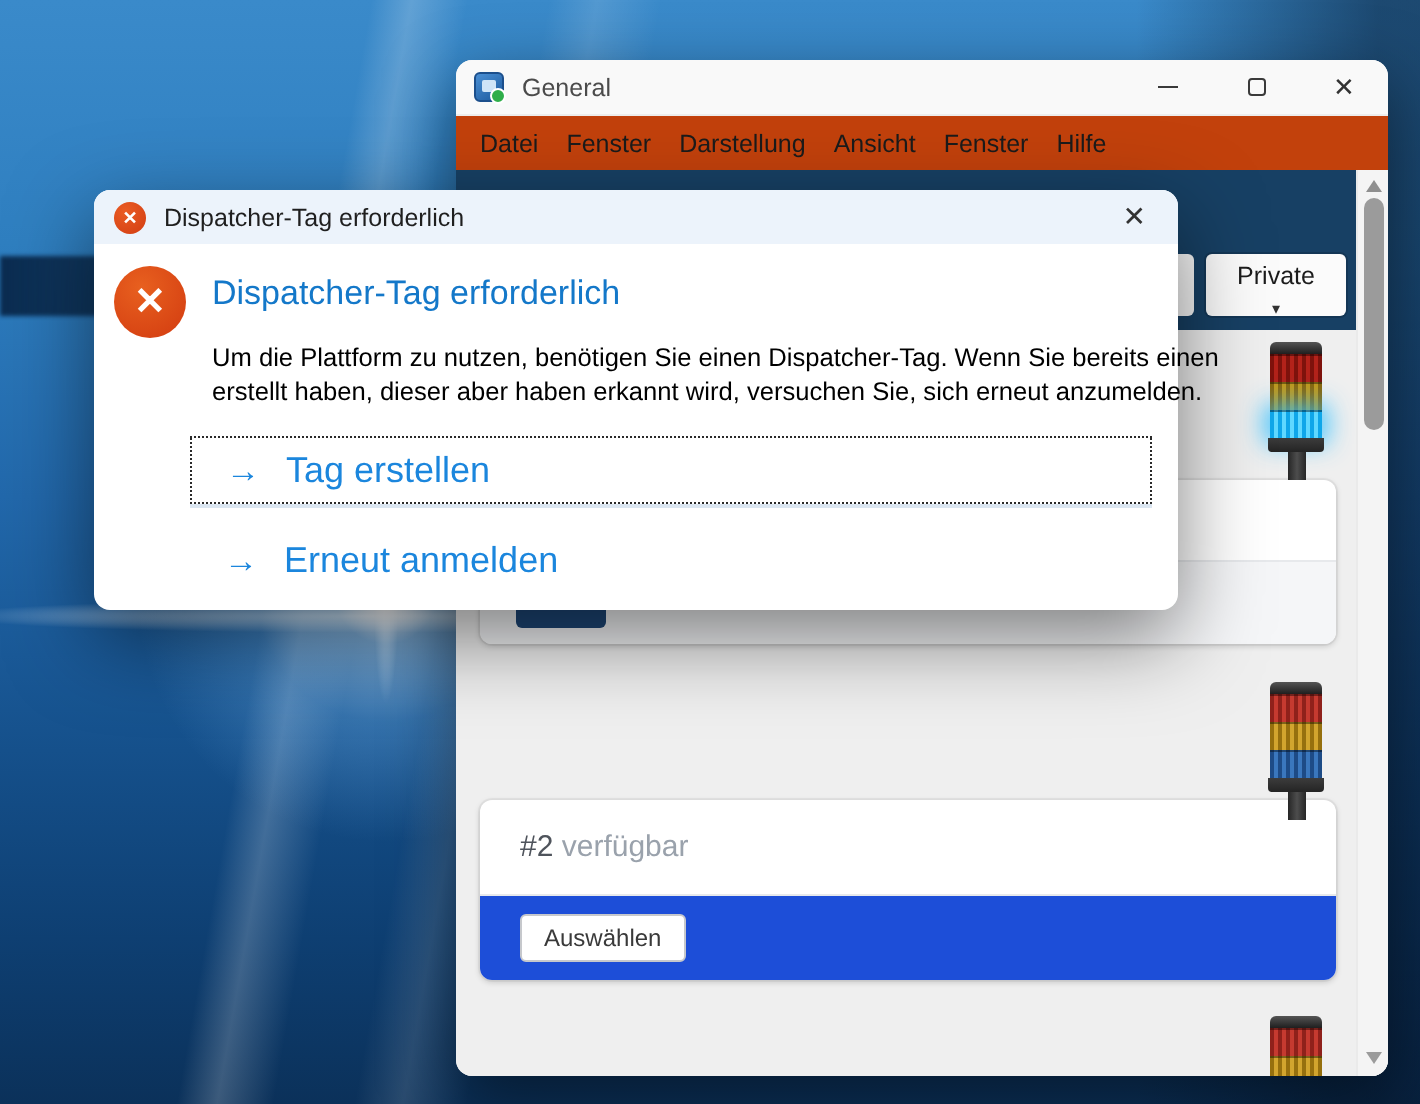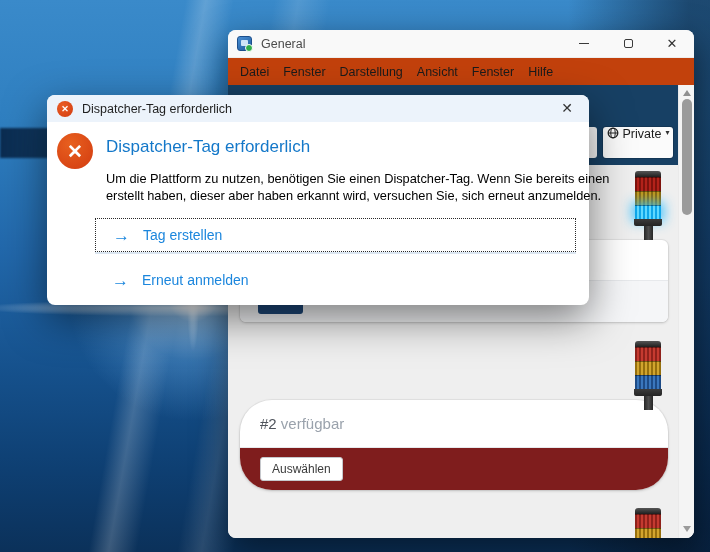--- a/index.html
+++ b/index.html
@@ -33,21 +33,21 @@
   .max-glyph{width:9px;height:9px;border:1px solid #3a3a3a;border-radius:2px;display:inline-block;}
   .min-glyph{display:inline-block;width:10px;border-top:1px solid #3a3a3a;}
   .menubar{height:27px;background:#c2410c;display:flex;align-items:center;padding-left:5px;}
   .menu-item{font-size:12.5px;color:#1b1b1b;padding:4px 7px;}
   .win-body{position:relative;height:453px;background:#efefef;}
 
   
   .toolbar{position:absolute;left:0;top:0;width:450px;height:80px;background:#174064;}
   .sliver-btn{position:absolute;left:357px;top:42px;width:12px;height:31px;background:#f8f8f8;border-radius:0 3px 3px 0;}
   .private-btn{position:absolute;left:375px;top:42px;width:70px;height:31px;background:#fbfbfb;border-radius:3px;
-    display:flex;align-items:flex-start;justify-content:center;gap:4px;font-size:12.5px;color:#1c1c1c;box-shadow:0 0 0 1px rgba(0,0,0,.15);}
+    display:flex;align-items:center;justify-content:center;gap:4px;font-size:12.5px;color:#1c1c1c;box-shadow:0 0 0 1px rgba(0,0,0,.15);flex-direction:column;}
   .caret{font-size:8px;color:#333;margin-top:1px;}
 
   
   .stack{position:absolute;width:26px;z-index:3;}
   .stack .cap{height:6px;background:linear-gradient(180deg,#555,#1f1f1f);border-radius:3px 3px 0 0;}
   .stack .seg{height:14px;border-top:1px solid rgba(0,0,0,.4);}
   .stack .base{height:7px;background:linear-gradient(180deg,#3c3c3c,#242424);border-radius:0 0 2px 2px;margin:0 -1px;}
   .stack .pole{width:9px;height:14px;margin:0 auto;background:linear-gradient(90deg,#262626,#4d4d4d,#262626);}
   .seg.red-lit{background:repeating-linear-gradient(90deg,#7e120c 0 2px,#b3221a 2px 4px);}
   .seg.amber-lit{background:repeating-linear-gradient(90deg,#8a6508 0 2px,#c29718 2px 4px);}
@@ -55,24 +55,24 @@
   .seg.red-off{background:repeating-linear-gradient(90deg,#8f211b 0 2px,#c53a30 2px 4px);}
   .seg.amber-off{background:repeating-linear-gradient(90deg,#96700e 0 2px,#d2a52e 2px 4px);}
   .seg.blue-off{background:repeating-linear-gradient(90deg,#1d4b86 0 2px,#3a77bd 2px 4px);}
 
   
   .card{position:absolute;left:12px;width:428px;border-radius:6px;overflow:hidden;
     background:#fff;box-shadow:0 1px 3px rgba(0,0,0,.18), 0 0 0 1px rgba(0,0,0,.04);}
   .card1{top:155px;height:82px;}
   .card1 .lower{position:absolute;left:0;right:0;bottom:0;height:42px;background:#f5f6f8;border-top:1px solid #e7e9ec;}
   .blue-stub{position:absolute;left:30px;top:218px;width:45px;height:11px;background:#1d4778;border-radius:0 0 3px 3px;z-index:4;}
-  .card2{top:315px;height:90px;border-radius:32px;}
+  .card2{top:315px;height:90px;}
   .card2-top{height:47px;padding:15px 0 0 20px;font-size:15px;}
   .num{color:#4f545c;} .status{color:#9aa2ac;}
-  .card2-bottom{height:43px;background:#7f1d1d;border-top:1px solid #e7e9ec;padding:9px 0 0 20px;}
+  .card2-bottom{height:43px;background:#1d4ed8;border-top:1px solid #e7e9ec;padding:9px 0 0 20px;}
   .select-btn{display:inline-block;background:#fff;border:1px solid #c6c8cc;border-radius:3px;
     font-size:12px;color:#3a3a3a;padding:4px 11px;}
 
   
   .scrollbar{position:absolute;right:0;top:0;width:16px;height:453px;background:#f4f4f4;border-left:1px solid #eaeaea;}
   .sb-up{position:absolute;left:4px;top:5px;width:0;height:0;border-left:4px solid transparent;border-right:4px solid transparent;border-bottom:6px solid #8f8f8f;}
   .sb-down{position:absolute;left:4px;bottom:6px;width:0;height:0;border-left:4px solid transparent;border-right:4px solid transparent;border-top:6px solid #9b9b9b;}
   .sb-thumb{position:absolute;left:3px;top:14px;width:10px;height:116px;background:#9b9b9b;border-radius:5px;}
 
   
@@ -84,21 +84,21 @@
   .dlg-title{margin-left:9px;font-size:12.5px;color:#1f1f1f;}
   .dlg-close{position:absolute;right:16px;top:5px;font-size:14px;color:#333;cursor:default;}
   .dlg-body{position:relative;height:183px;}
   .big-err{position:absolute;left:10px;top:11px;width:36px;height:36px;border-radius:50%;
     background:radial-gradient(circle at 38% 30%,#e8601f,#d23b10);color:#fff;font-size:19px;font-weight:bold;
     display:flex;align-items:center;justify-content:center;}
   .dlg-heading{position:absolute;left:59px;top:15px;font-size:17px;color:#1478c9;}
   .dlg-text{position:absolute;left:59px;top:48px;font-size:12.8px;line-height:17px;color:#000000;white-space:nowrap;}
   .link-row{position:absolute;left:48px;display:flex;align-items:center;padding-left:17px;color:#1b86dd;cursor:default;}
   .link-row .arrow{font-size:17px;line-height:1;}
-  .link-row .lbl{font-size:14px;margin-left:13px;}
+  .link-row .lbl{font-size:18px;margin-left:13px;}
   .focus-box{top:96px;width:481px;height:34px;border:1px dotted #2a2a2a;background:#fff;box-shadow:0 2px 0 0 rgba(175,200,225,.45);}
   .row2{top:144px;height:28px;}
 </style>
 </head>
 <body>
 
 <div class="desktop">
   <div class="dark-band"></div>
 </div>
 

